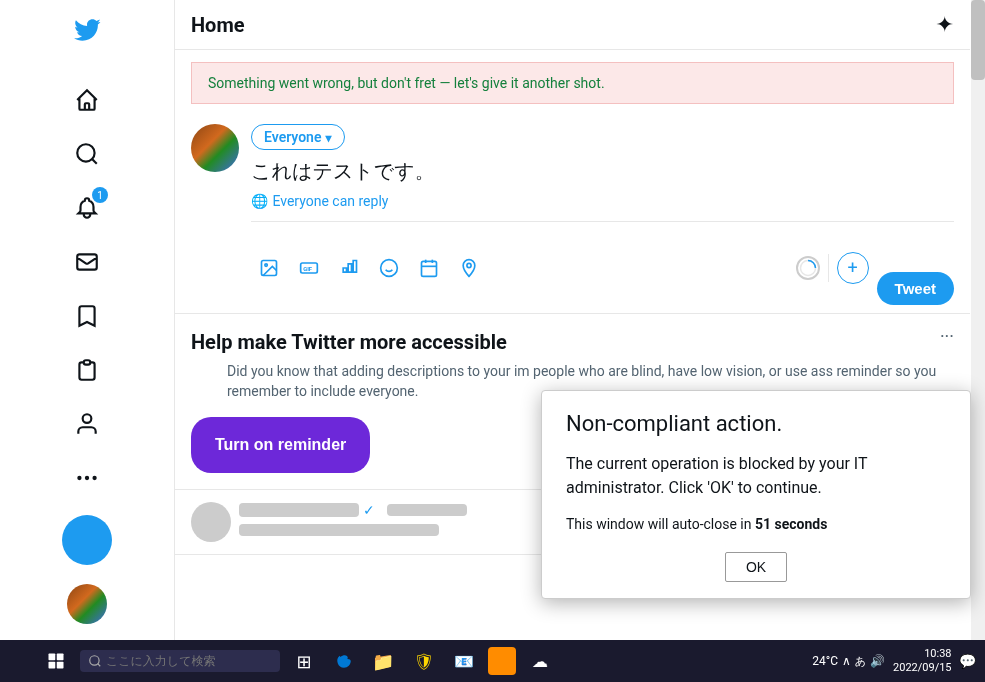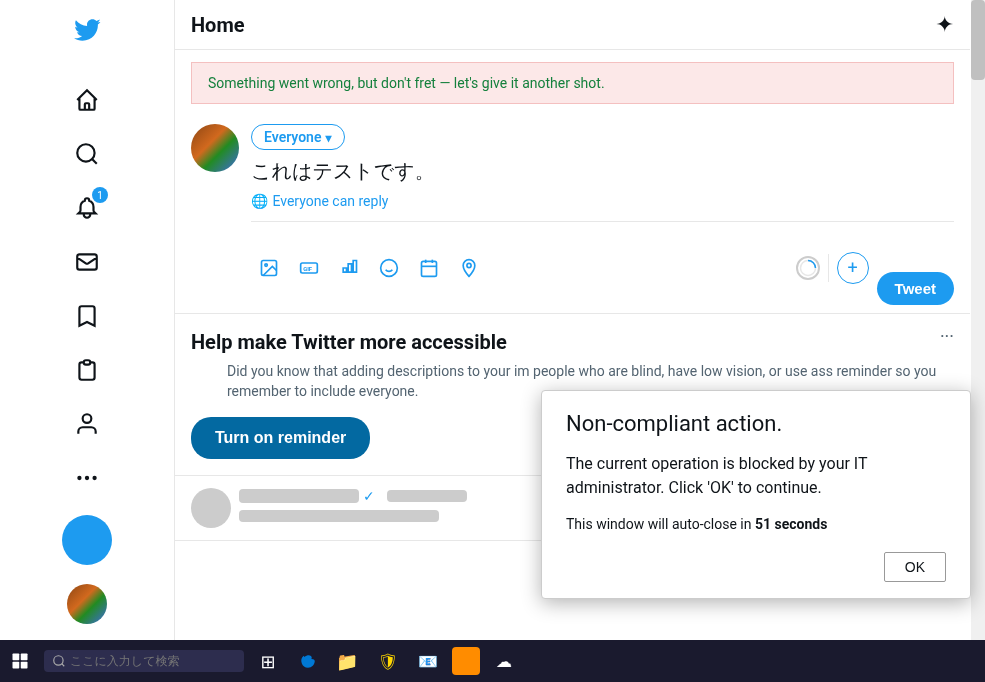--- a/index.html
+++ b/index.html
@@ -274,25 +274,25 @@
       margin-bottom: 8px;
     }
     .accessibility-desc {
       font-size: 14px;
       color: #536471;
       line-height: 1.4;
       margin-bottom: 16px;
       margin-left: 36px;
     }
     .reminder-btn {
-      background: #0369a1;
+      background: #6d28d9;
       color: #fff;
       border: none;
       border-radius: 20px;
-      padding: 12px 24px;
+      padding: 19px 24px;
       font-size: 16px;
       font-weight: 700;
       cursor: pointer;
     }
 
     
     .tweet-preview {
       display: flex;
       padding: 12px 16px;
       border-bottom: 1px solid #e7e7e7;
@@ -375,21 +375,21 @@
       font-size: 14px;
       color: #0f1419;
       margin-bottom: 20px;
     }
     .dialog-timer strong {
       font-weight: 700;
       text-align: right;
     }
     .dialog-footer {
       display: flex;
-      justify-content: flex-end;
+      justify-content: center;
     }
     .ok-btn {
       background: #fff;
       border: 1px solid #999;
       border-radius: 2px;
       padding: 6px 20px;
       font-size: 14px;
       cursor: pointer;
       color: #0f1419;
     }
@@ -399,20 +399,21 @@
       position: absolute;
       bottom: 0;
       left: 0;
       width: 985px;
       height: 42px;
       background: #1a1a2e;
       display: flex;
       align-items: center;
       color: #fff;
       font-size: 12px;
+      padding-left: 36px;
     }
     .taskbar-start {
       display: flex;
       align-items: center;
       padding: 0 8px;
       gap: 4px;
       min-width: 40px;
       justify-content: center;
     }
     .taskbar-search {
@@ -679,13 +680,26 @@
       <svg viewBox="0 0 24 24" width="20" height="20" fill="#0078d4">
         <path d="M20.1 12c0 4.4-3.6 8-8.1 8a8.1 8.1 0 01-5.1-14.3c.3.4.5.9.6 1.4C9.4 6 11 5.2 12.9 5.2c2.1 0 3.6 1.2 3.6 2.8 0 .8-.4 1.5-1.1 1.9.4-.1.8-.2 1.2-.2 1.9 0 3.5 1 3.5 2.3z"></path>
       </svg>
     </div>
     <div class="taskbar-icon" style="color:#f4c430;font-size:18px;">📁</div>
     <div class="taskbar-icon" style="color:#ffd700;font-size:16px;">🛡</div>
     <div class="taskbar-icon" style="font-size:16px;">📧</div>
     <div class="taskbar-icon" style="background:#ff8c00;border-radius:4px;width:28px;height:28px;"></div>
     <div class="taskbar-icon" style="font-size:16px;">☁</div>
   </div>
+  <div class="taskbar-right">
+    <div class="taskbar-sys-icons">
+      <span>24°C</span>
+      <span>∧</span>
+      <span style="font-size:11px;">あ</span>
+      <span>🔊</span>
+    </div>
+    <div class="taskbar-clock">
+      <div>10:38</div>
+      <div>2022/09/15</div>
+    </div>
+    <span style="font-size:14px;">💬</span>
+  </div>
 </div>
 
 </body></html>

